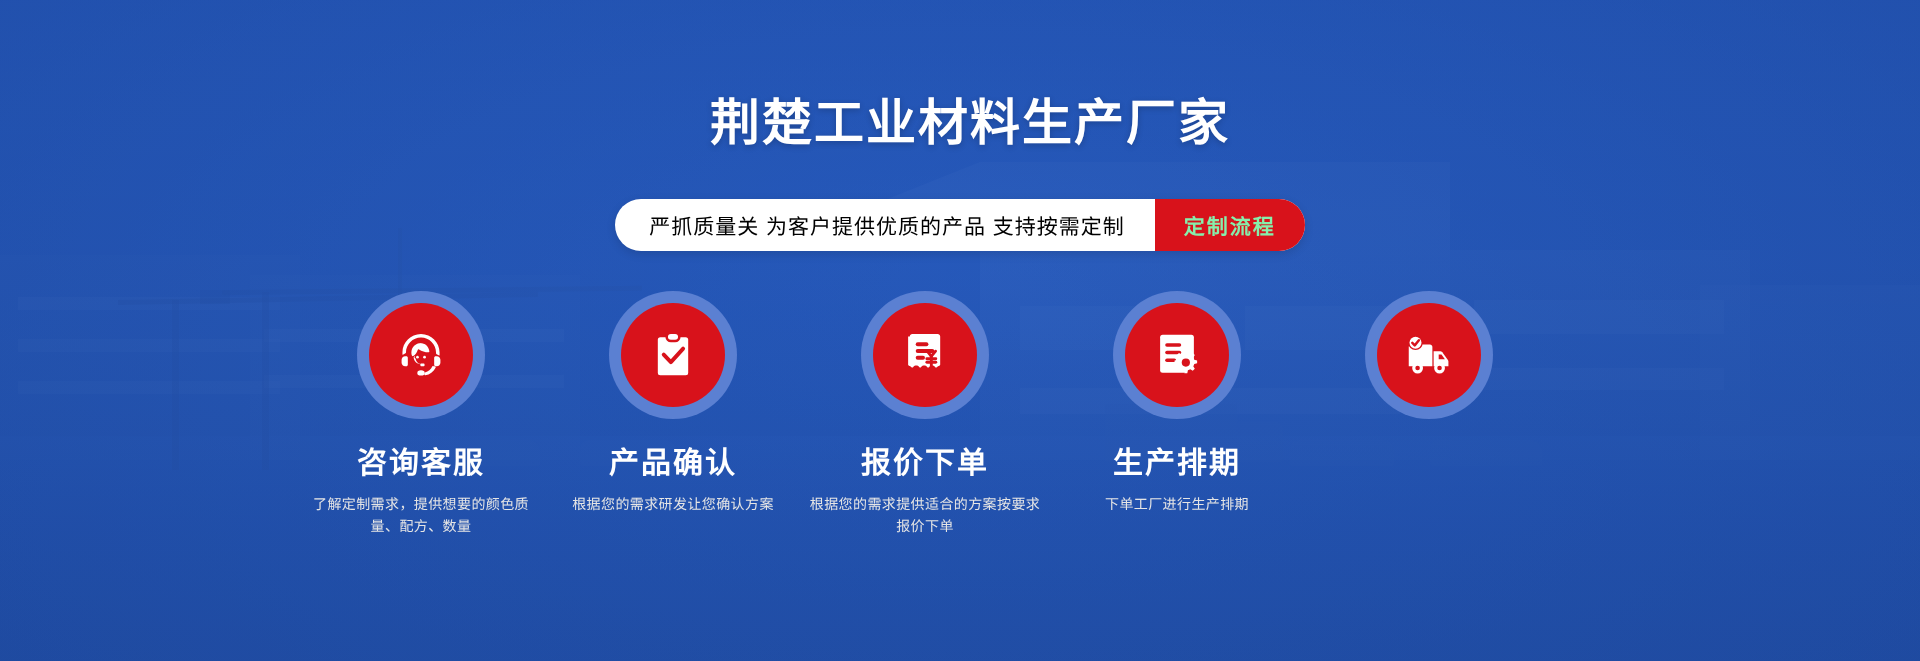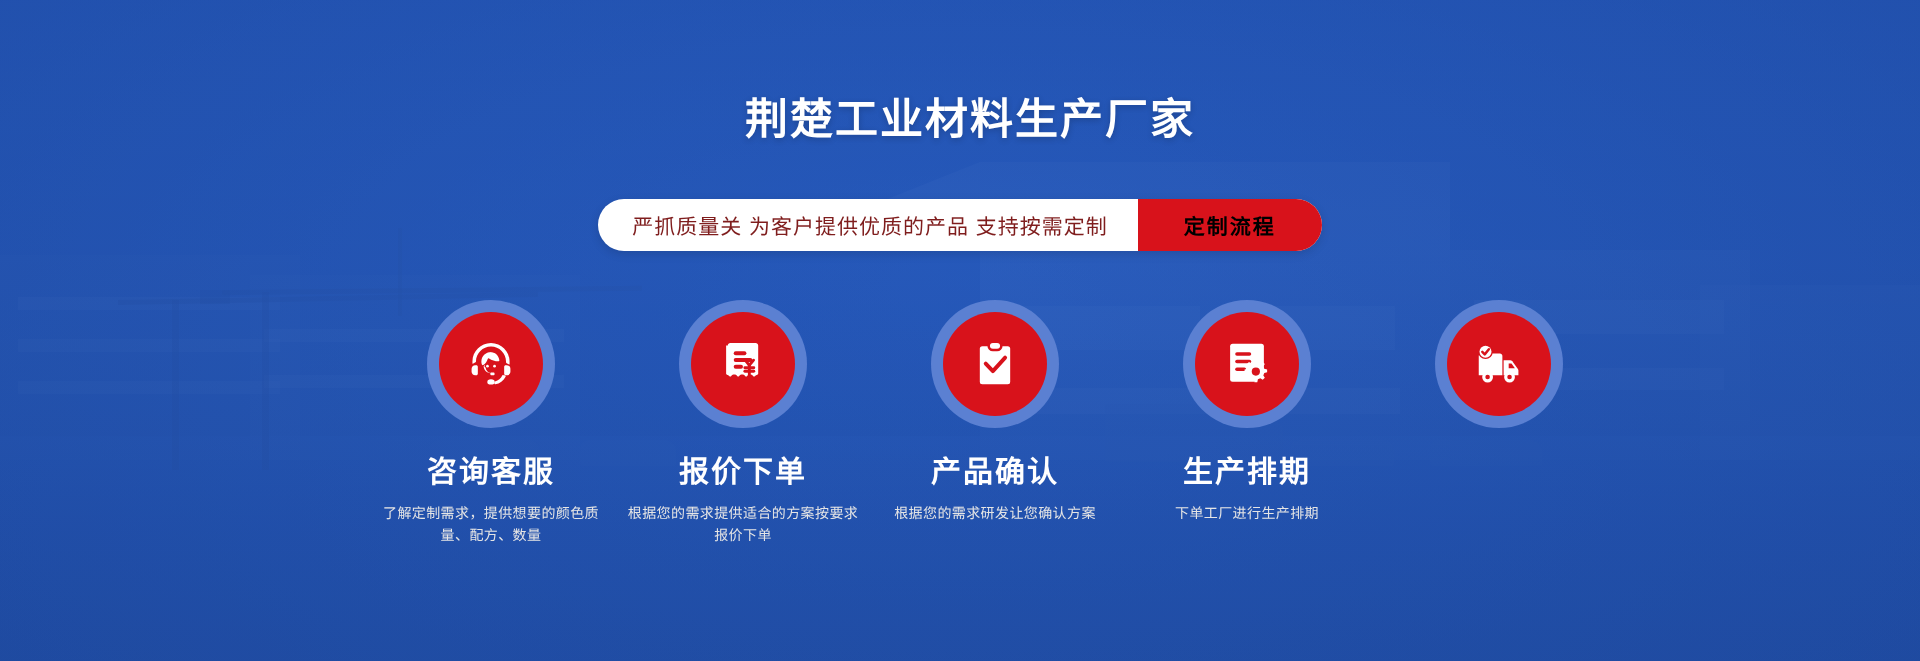--- a/index.html
+++ b/index.html
@@ -101,21 +101,21 @@
     background:radial-gradient(ellipse 70% 85% at 50% 42%,
         rgba(45,100,205,.22) 0%, rgba(27,66,148,.33) 100%);
   }
 
   
   .content{ position:relative; z-index:5; width:1920px; height:661px; }
 
   .headline{
     position:absolute; top:96px; left:0; width:100%;
     text-align:center;
-    font-size:43px; line-height:1.1;
+    font-size:50px; line-height:1.1;
     font-weight:bold;
     color:#ffffff;
     letter-spacing:2px;
     text-shadow:0 2px 6px rgba(0,0,0,.20);
     padding-left:20px;
   }
 
   
   .subbar-wrap{
     position:absolute; top:199px; left:0; width:100%;
@@ -126,41 +126,41 @@
     height:52px;
     background:#ffffff;
     border-radius:26px;
     overflow:hidden;
     box-shadow:0 3px 10px rgba(0,0,0,.13);
   }
   .subbar-text{
     display:flex; align-items:center;
     padding:0 30px 0 34px;
     font-size:21px;
-    color:#7f1d1d;
+    color:#000000;
     letter-spacing:1px;
     white-space:nowrap;
   }
   .subbar-cta{
     display:flex; align-items:center; justify-content:center;
-    padding:0 46px;
+    padding:0 29px;
     background:#D8121B;
-    color:#000000;
+    color:#86efac;
     font-size:21px; font-weight:bold;
     letter-spacing:2px;
     white-space:nowrap;
     cursor:pointer;
   }
 
   
   .steps{
-    position:absolute; top:300px; left:50%;
+    position:absolute; top:291px; left:50%;
     transform:translateX(-50%);
     width:1330px;
-    display:flex; justify-content:flex-end;
+    display:flex; justify-content:flex-start;
   }
   .step{ width:252px; text-align:center; }
 
   .icon-ring{
     width:128px; height:128px;
     margin:0 auto;
     border-radius:50%;
     background:#5B80D2;
     display:flex; align-items:center; justify-content:center;
     cursor:pointer;
@@ -268,49 +268,49 @@
           </div>
         </div>
         <div class="step-title">咨询客服</div>
         <div class="step-desc">了解定制需求，提供想要的颜色质量、配方、数量</div>
       </div>
 
       <div class="step">
         <div class="icon-ring">
           <div class="icon-disc">
             <svg viewBox="0 0 64 64" aria-hidden="true">
+              <rect x="14" y="11" width="36" height="45" rx="3" fill="#ffffff"></rect>
+              <rect x="24.5" y="5.5" width="15" height="10" rx="5" fill="#ffffff" stroke="#D8121B" stroke-width="3"></rect>
+              <path d="M21 31.5 L29.5 40.5 L44 24.5" fill="none" stroke="#D8121B" stroke-width="4.6" stroke-linecap="round" stroke-linejoin="round"></path>
+            </svg>
+          </div>
+        </div>
+        <div class="step-title">产品确认</div>
+        <div class="step-desc">根据您的需求研发让您确认方案</div>
+      </div>
+
+      <div class="step">
+        <div class="icon-ring">
+          <div class="icon-disc">
+            <svg viewBox="0 0 64 64" aria-hidden="true">
               <path fill="#ffffff" d="M14 10c0-1.6 1.3-3 3-3h30c1.6 0 3 1.4 3 3v33.5c0 .6-.5 1-1 1.1-1.1 .2-2 .8-2.7 1.7-.6 .8-1.8 .8-2.4 0-1.8-2.3-5.2-2.3-7 0-.6 .8-1.8 .8-2.4 0-1.8-2.3-5.2-2.3-7 0-.6 .8-1.8 .8-2.4 0-1.8-2.3-5.2-2.3-7 0-.6 .8-1.8 .8-2.4 0-.7-.9-1.6-1.5-2.7-1.7-.5-.1-1-.5-1-1.1V10z"></path>
               <rect x="21" y="17" width="15" height="4.6" rx="2.3" fill="#D8121B"></rect>
               <rect x="21" y="25" width="22" height="4.6" rx="2.3" fill="#D8121B"></rect>
               <rect x="21" y="33" width="11" height="4.6" rx="2.3" fill="#D8121B"></rect>
               <g fill="none" stroke="#D8121B" stroke-width="3.4" stroke-linecap="round">
                 <path d="M34.5 27.5 L39.5 33.5 L44.5 27.5"></path>
                 <path d="M39.5 33.5 L39.5 45"></path>
                 <path d="M34.2 36.4 L44.8 36.4"></path>
                 <path d="M34.2 40.6 L44.8 40.6"></path>
               </g>
             </svg>
           </div>
         </div>
         <div class="step-title">报价下单</div>
         <div class="step-desc">根据您的需求提供适合的方案按要求报价下单</div>
-      </div>
-
-      <div class="step">
-        <div class="icon-ring">
-          <div class="icon-disc">
-            <svg viewBox="0 0 64 64" aria-hidden="true">
-              <rect x="14" y="11" width="36" height="45" rx="3" fill="#ffffff"></rect>
-              <rect x="24.5" y="5.5" width="15" height="10" rx="5" fill="#ffffff" stroke="#D8121B" stroke-width="3"></rect>
-              <path d="M21 31.5 L29.5 40.5 L44 24.5" fill="none" stroke="#D8121B" stroke-width="4.6" stroke-linecap="round" stroke-linejoin="round"></path>
-            </svg>
-          </div>
-        </div>
-        <div class="step-title">产品确认</div>
-        <div class="step-desc">根据您的需求研发让您确认方案</div>
       </div>
 
       <div class="step">
         <div class="icon-ring">
           <div class="icon-disc">
             <svg viewBox="0 0 64 64" aria-hidden="true">
               <path fill="#ffffff" d="M12 11a3 3 0 0 1 3-3h34a3 3 0 0 1 3 3v29.5L40.5 53H15a3 3 0 0 1-3-3V11z"></path>
               <rect x="18" y="18" width="19" height="4.2" rx="2.1" fill="#D8121B"></rect>
               <rect x="18" y="27" width="19" height="4.2" rx="2.1" fill="#D8121B"></rect>
               <rect x="18" y="36" width="13" height="4.2" rx="2.1" fill="#D8121B"></rect>

